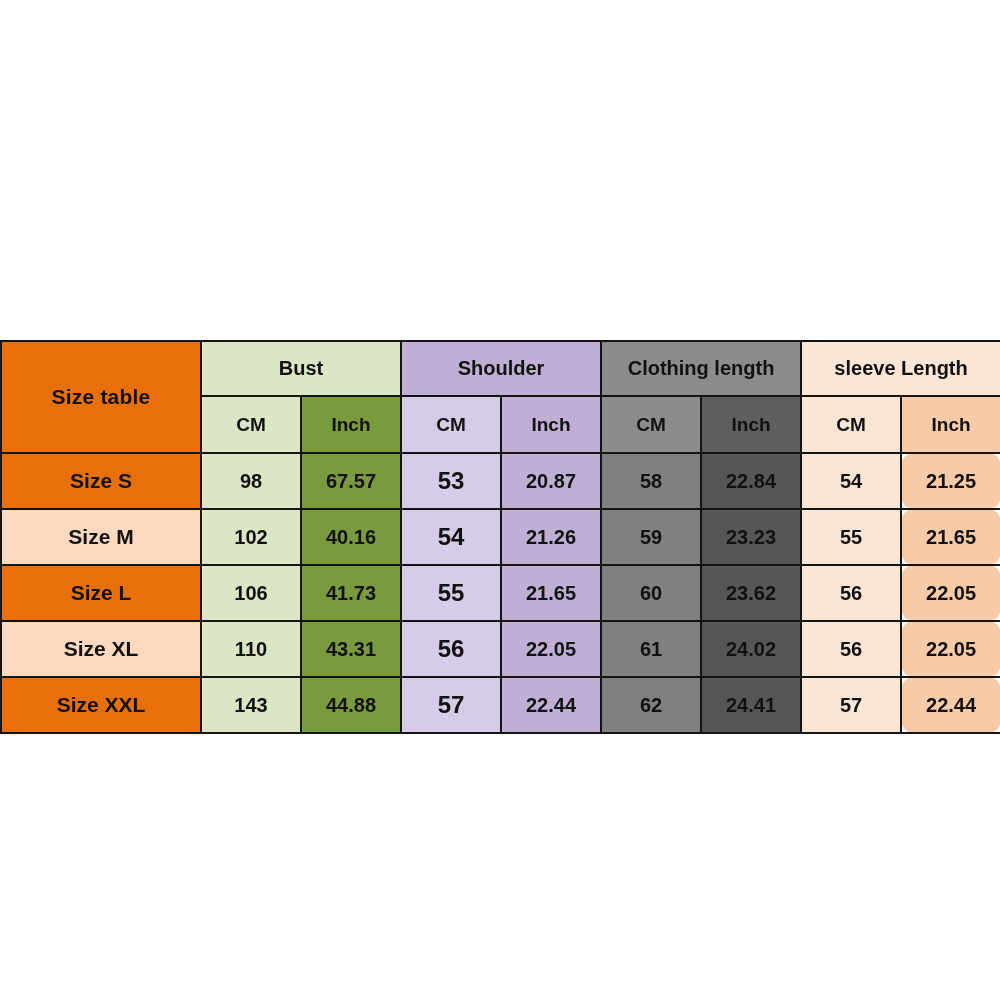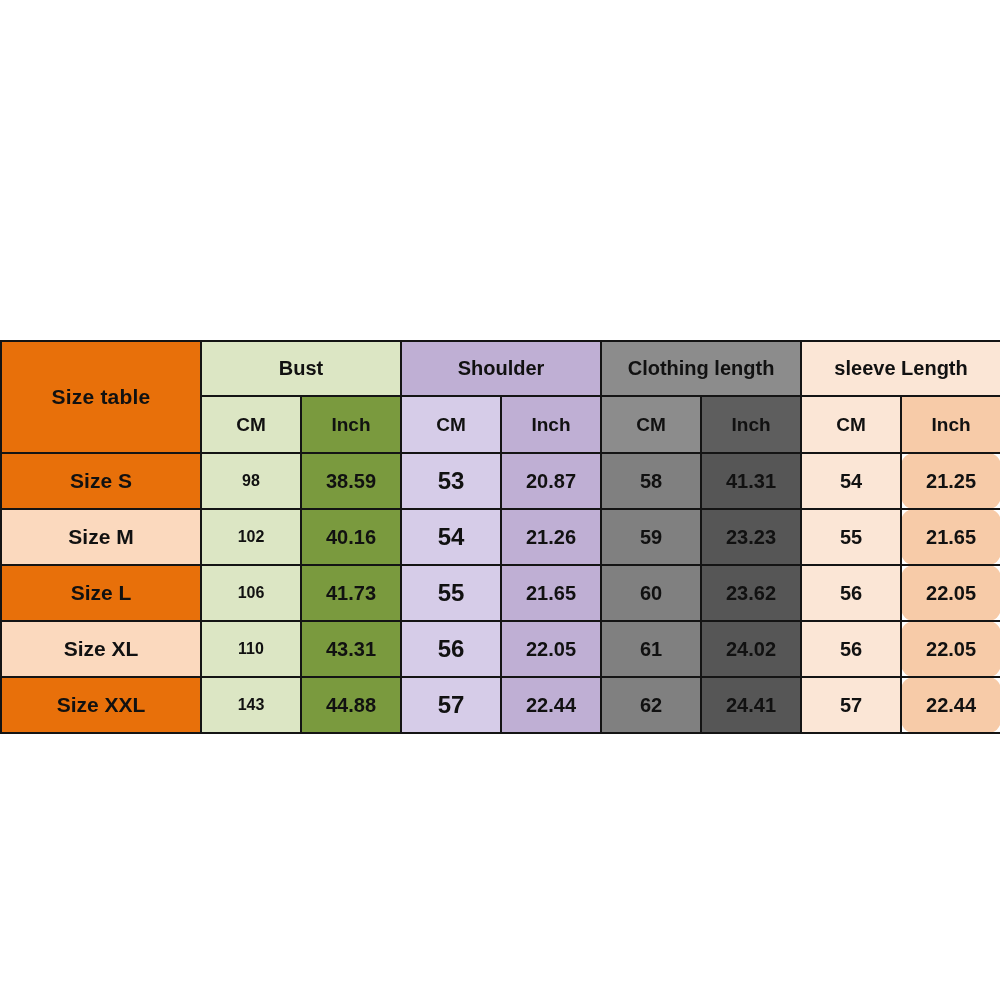--- a/index.html
+++ b/index.html
@@ -78,21 +78,21 @@
   .u-bust-cm     { background: #DCE6C4; font-size: 19px; }
   .u-bust-in     { background: #7A9A3E; font-size: 19px; }
   .u-shoulder-cm { background: #D6CCE8; font-size: 19px; }
   .u-shoulder-in { background: #BFAFD4; font-size: 19px; }
   .u-cloth-cm    { background: #8C8C8C; font-size: 19px; }
   .u-cloth-in    { background: #5E5E5E; font-size: 19px; }
   .u-sleeve-cm   { background: #FBE6D6; font-size: 19px; }
   .u-sleeve-in   { background: #F7CBA8; font-size: 19px; }
 
   
-  .c-bust-cm     { background: #DCE6C4; font-size: 16px; }
+  .c-bust-cm     { background: #DCE6C4; font-size: 20px; }
   .c-bust-in     { background: #7A9A3E; font-size: 20px; }
   .c-shoulder-cm { background: #D6CCE8; font-size: 24px; margin-top: 8px; }
   .c-shoulder-in { background: #BFAFD4; font-size: 20px; }
   .c-cloth-cm    { background: #808080; font-size: 20px; }
   .c-cloth-in    { background: #565656; font-size: 20px; }
   .c-sleeve-cm   { background: #FBE6D6; font-size: 20px; }
   .c-sleeve-in   { background: #F7CBA8; font-size: 20px; border-radius: 13px; }
 
   .hdr-row-group td { height: 45px; }
   .hdr-row-unit  td { height: 47px; }
@@ -135,25 +135,25 @@
           <td class="u-cloth-in">Inch</td>
           <td class="u-sleeve-cm">CM</td>
           <td class="u-sleeve-in">Inch</td>
         </tr>
       </thead>
 
       <tbody>
         <tr>
           <td class="size-odd">Size S</td>
           <td class="c-bust-cm">98</td>
-          <td class="c-bust-in">38.59</td>
+          <td class="c-bust-in">67.57</td>
           <td class="c-shoulder-cm">53</td>
           <td class="c-shoulder-in">20.87</td>
           <td class="c-cloth-cm">58</td>
-          <td class="c-cloth-in">41.31</td>
+          <td class="c-cloth-in">22.84</td>
           <td class="c-sleeve-cm">54</td>
           <td class="c-sleeve-in">21.25</td>
         </tr>
         <tr>
           <td class="size-even">Size M</td>
           <td class="c-bust-cm">102</td>
           <td class="c-bust-in">40.16</td>
           <td class="c-shoulder-cm">54</td>
           <td class="c-shoulder-in">21.26</td>
           <td class="c-cloth-cm">59</td>

